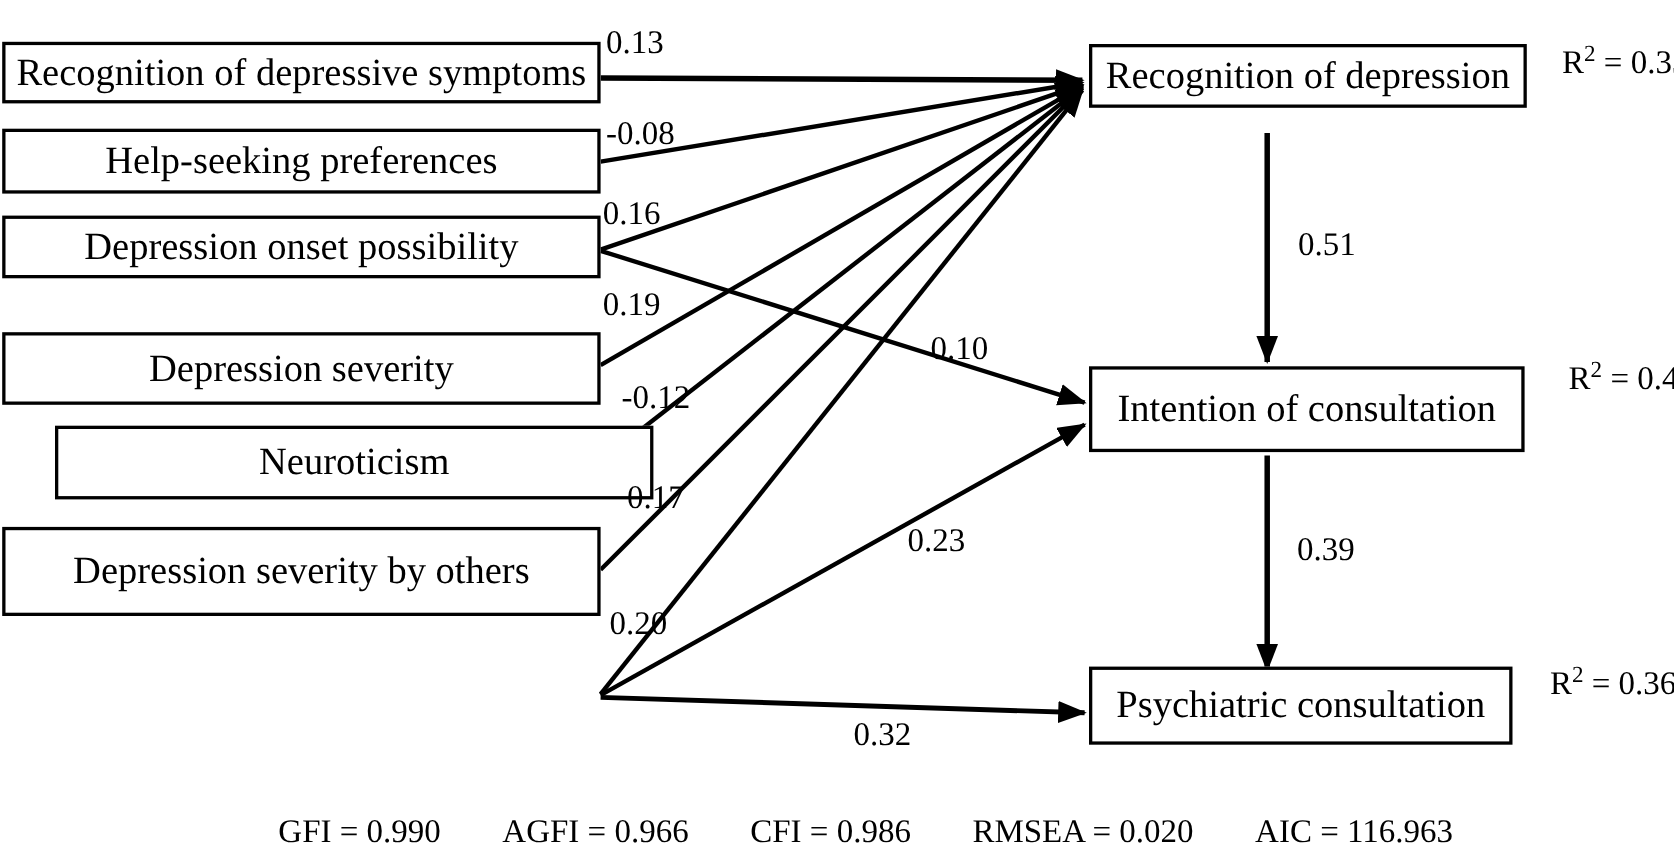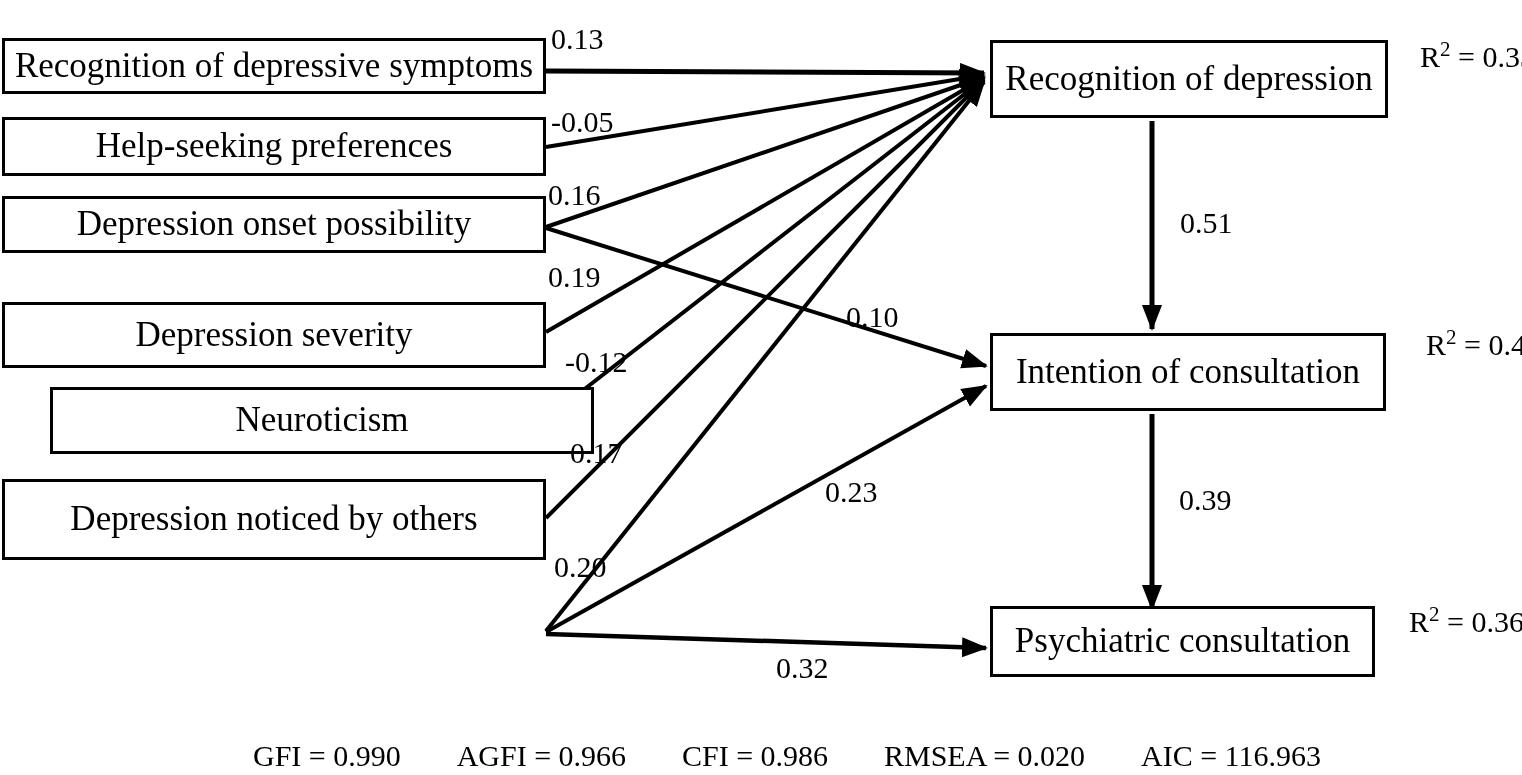--- a/index.html
+++ b/index.html
@@ -76,45 +76,45 @@
   <div class="box" style="left:2px;top:196px;width:544px;height:57px;">
     <span>Depression onset possibility</span>
   </div>
   <div class="box" style="left:2px;top:302px;width:544px;height:66px;">
     <span>Depression severity</span>
   </div>
   <div class="box" style="left:2px;top:387px;width:544px;height:67px;margin-left:48px;">
     <span>Neuroticism</span>
   </div>
   <div class="box" style="left:2px;top:479px;width:544px;height:81px;">
-    <span>Depression noticed by others</span>
+    <span>Depression severity by others</span>
   </div>
 
-  <div class="box" style="left:990px;top:40px;width:398px;height:78px;">
+  <div class="box" style="left:990px;top:40px;width:398px;height:58px;">
     <span>Recognition of depression</span>
   </div>
   <div class="box" style="left:990px;top:333px;width:396px;height:78px;">
     <span>Intention of consultation</span>
   </div>
   <div class="box" style="left:990px;top:606px;width:385px;height:71px;">
     <span>Psychiatric consultation</span>
   </div>
 
   <div class="r2" style="left:1390px;top:12px;">
     <span>R</span><sup>2</sup><span> = 0.33</span>
   </div>
   <div class="r2" style="left:1396px;top:300px;">
     <span>R</span><sup>2</sup><span> = 0.43</span>
   </div>
   <div class="r2" style="left:1379px;top:577px;">
     <span>R</span><sup>2</sup><span> = 0.36</span>
   </div>
 
   <div class="coef" style="left:551px;top:24px;">0.13</div>
-  <div class="coef" style="left:551px;top:107px;">-0.05</div>
+  <div class="coef" style="left:551px;top:107px;">-0.08</div>
   <div class="coef" style="left:548px;top:180px;">0.16</div>
   <div class="coef" style="left:548px;top:262px;">0.19</div>
   <div class="coef" style="left:565px;top:347px;">-0.12</div>
   <div class="coef" style="left:570px;top:438px;">0.17</div>
   <div class="coef" style="left:554px;top:552px;">0.20</div>
   <div class="coef" style="left:846px;top:302px;">0.10</div>
   <div class="coef" style="left:825px;top:477px;">0.23</div>
   <div class="coef" style="left:776px;top:653px;">0.32</div>
   <div class="coef" style="left:1180px;top:208px;">0.51</div>
   <div class="coef" style="left:1179px;top:485px;">0.39</div>

